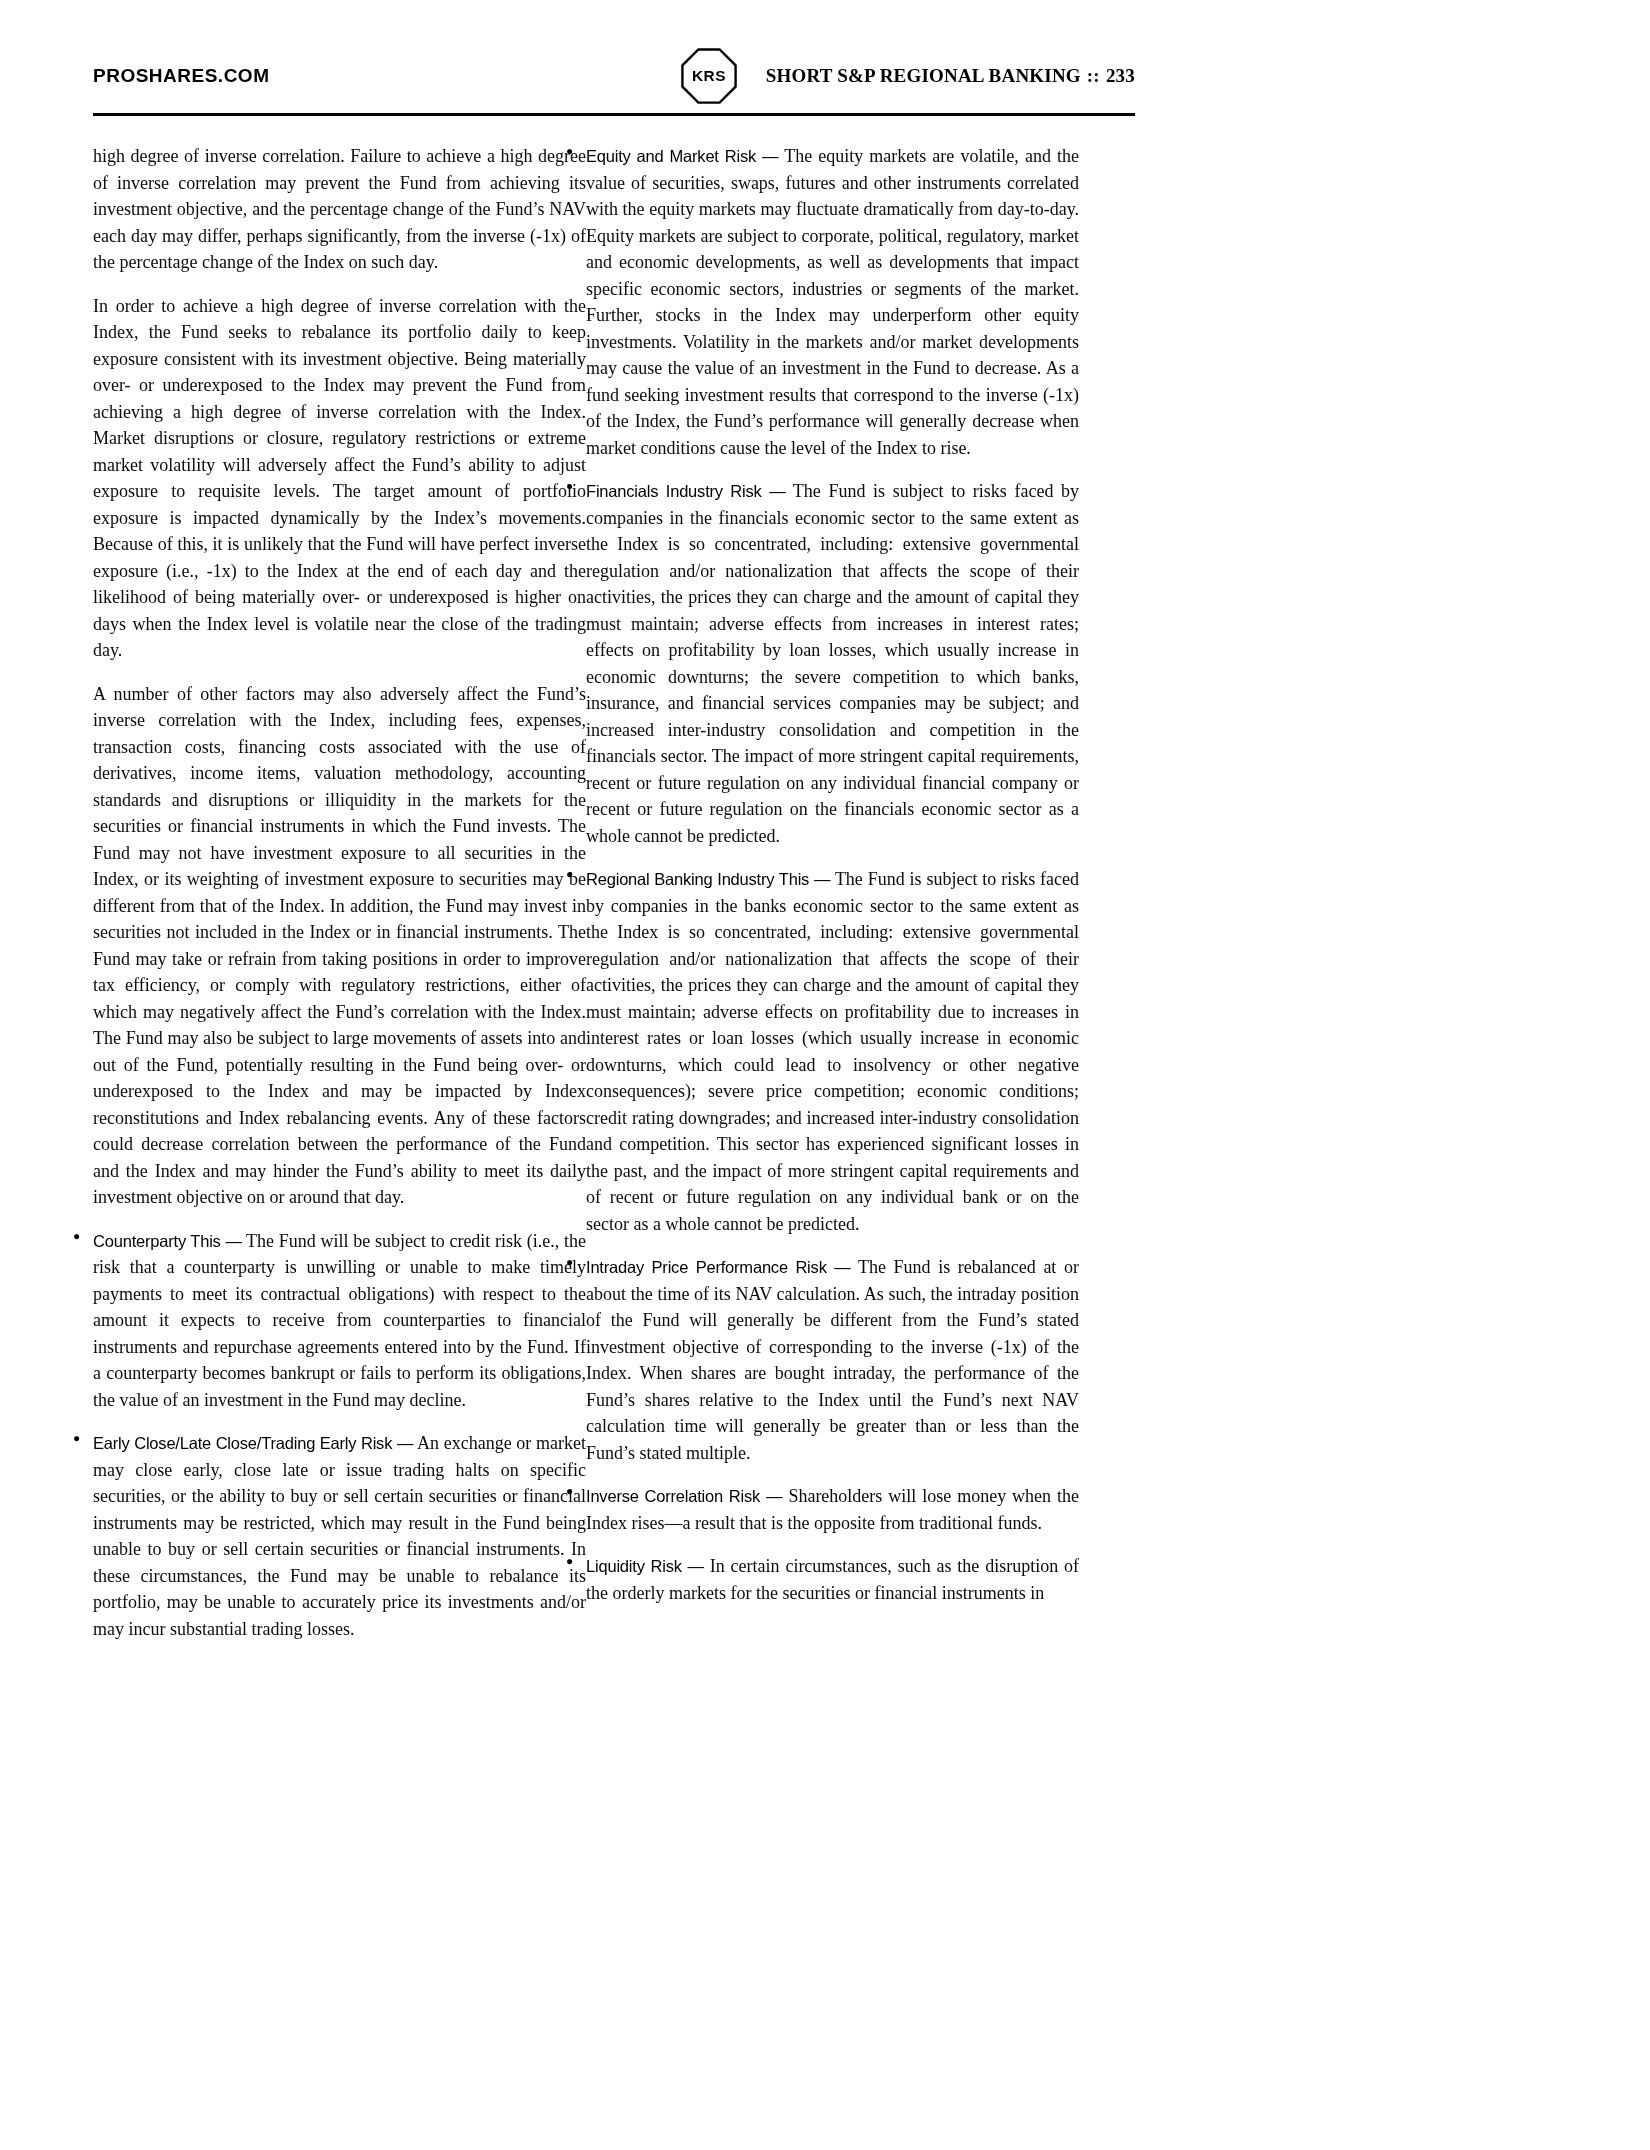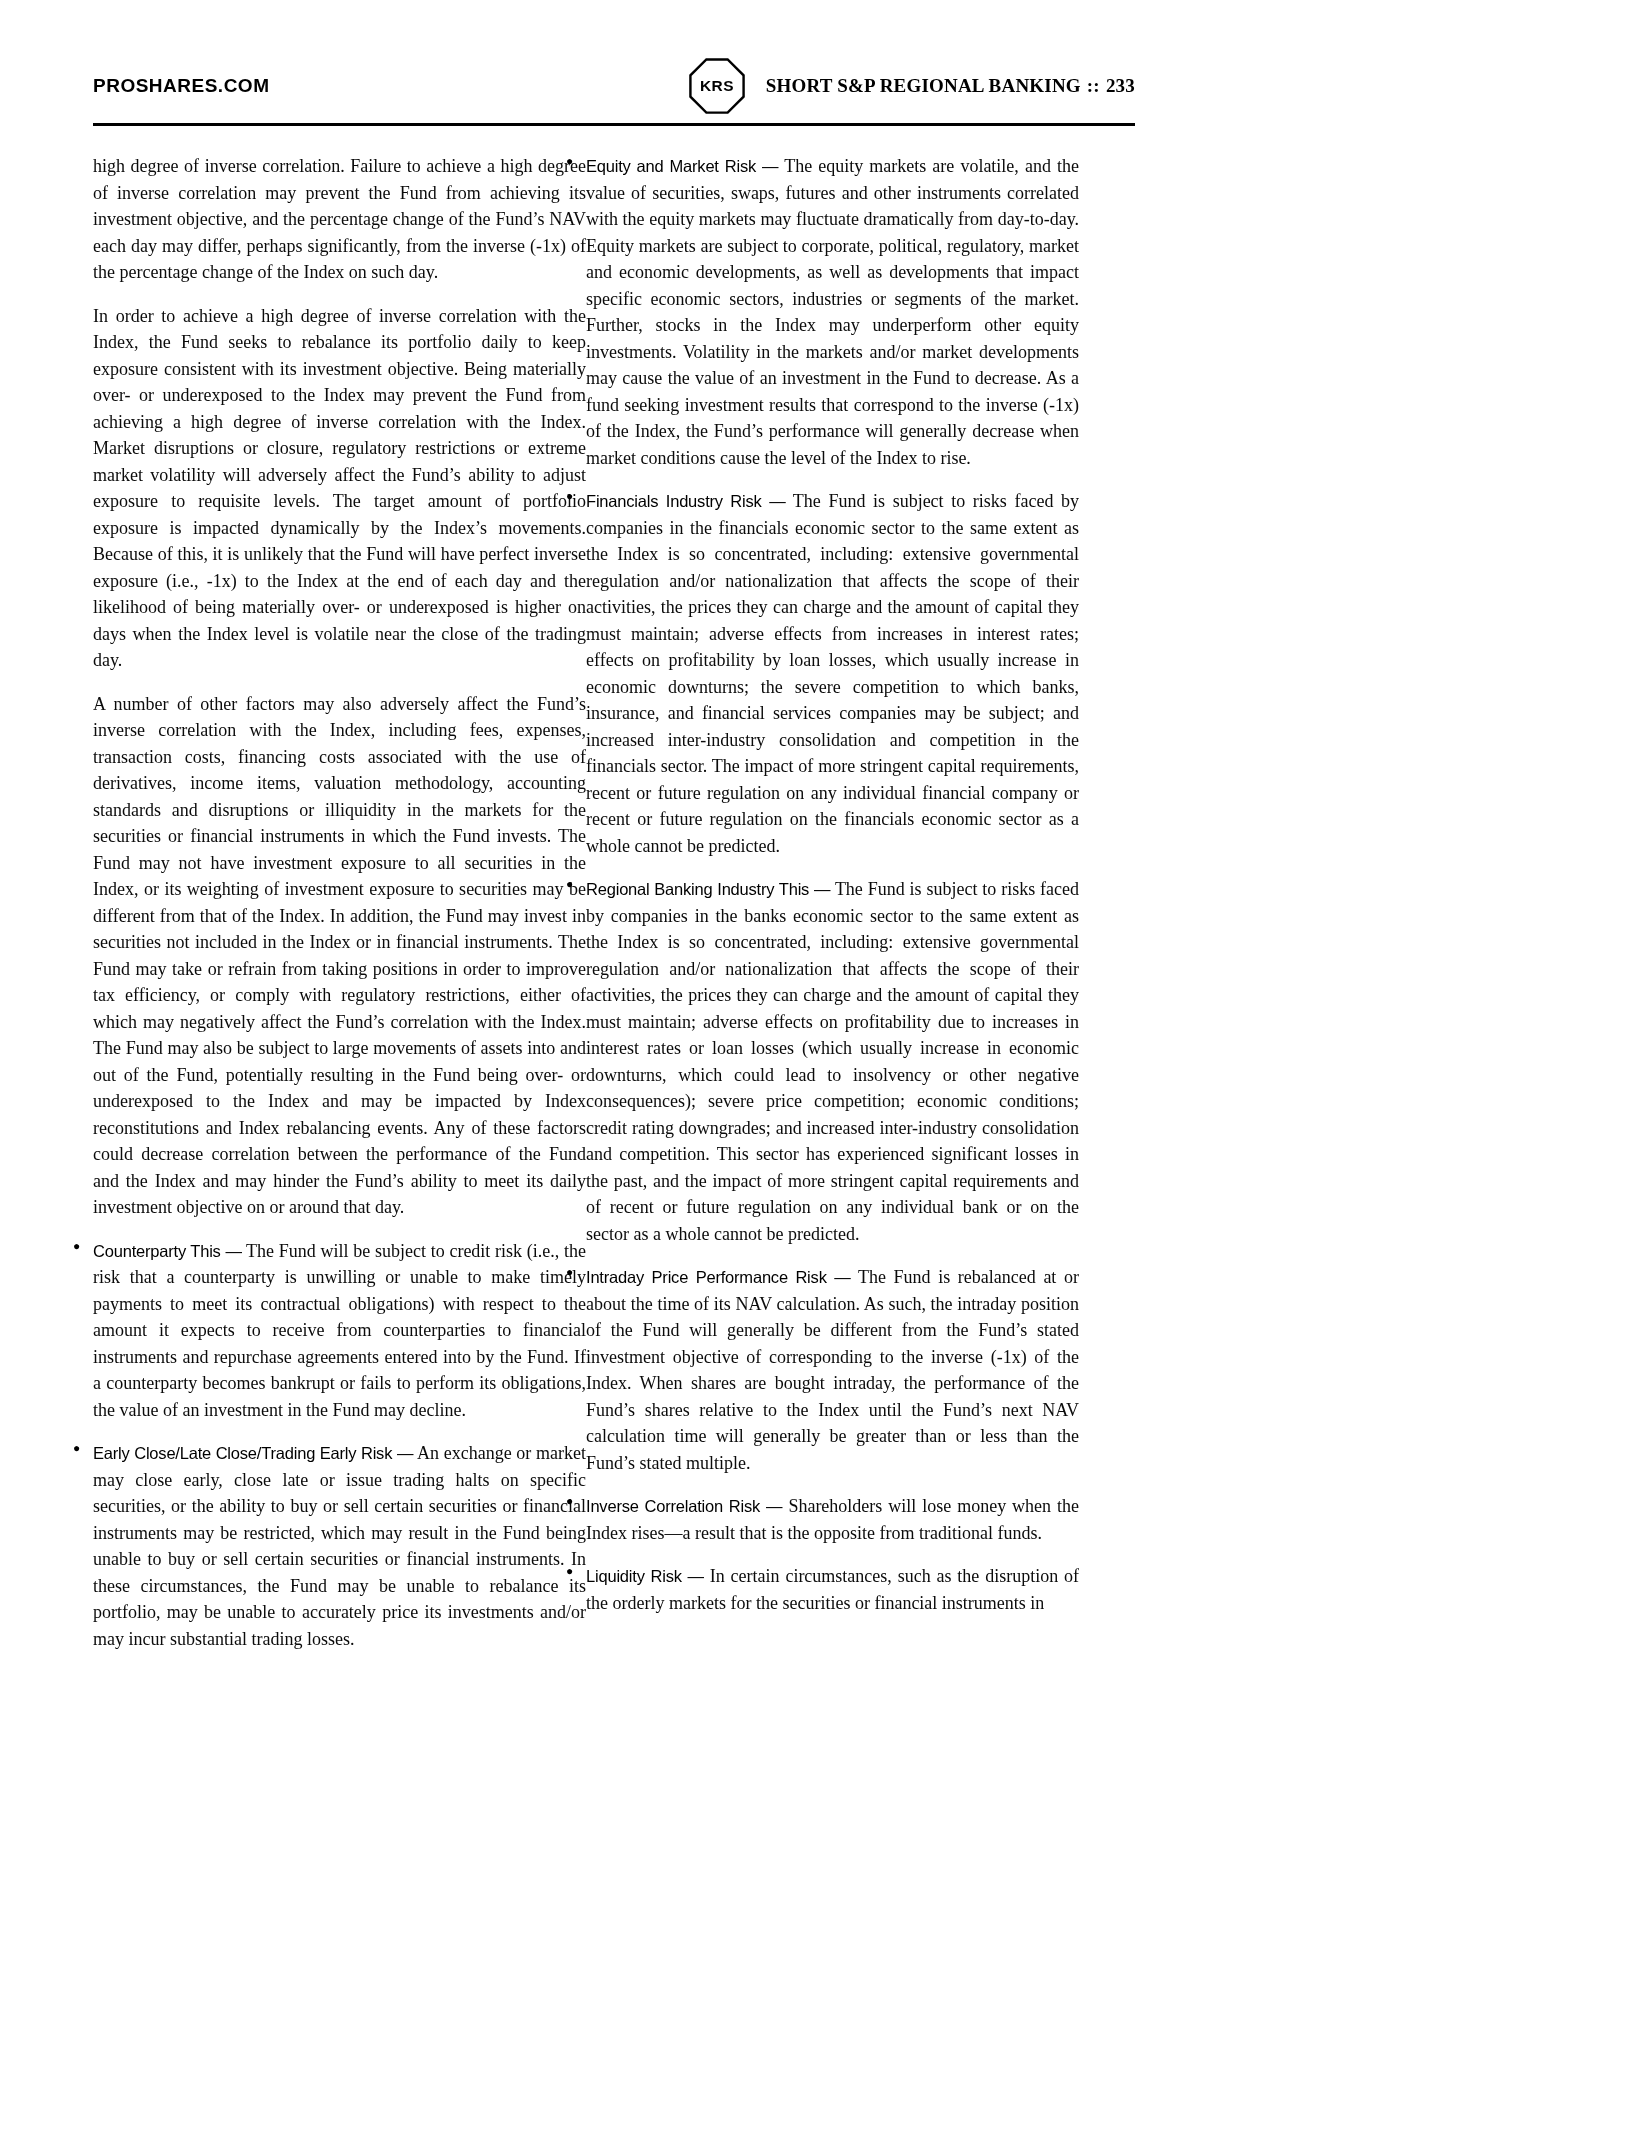--- a/index.html
+++ b/index.html
@@ -11,21 +11,21 @@
     width: 1650px;
     height: 2150px;
     background: #ffffff;
     overflow: hidden;
     color: #0b0b0b;
   }
 
   .content {
     position: absolute;
     left: 93px;
-    top: 56px;
+    top: 46px;
     width: 1042px;
   }
 
   .header-row {
     display: flex;
     align-items: center;
     justify-content: space-between;
     height: 60px;
   }
 
@@ -33,21 +33,21 @@
     font-family: "Liberation Sans", sans-serif;
     font-weight: bold;
     font-size: 19px;
     letter-spacing: 0.5px;
     color: #000;
   }
 
   .title-group {
     display: flex;
     align-items: center;
-    gap: 20px;
+    gap: 28px;
   }
 
   .badge { width: 58px; height: 58px; display: block; }
   .badge text {
     font-family: "Liberation Sans", sans-serif;
     font-weight: bold;
     font-size: 16px;
     letter-spacing: 0.5px;
   }
 

